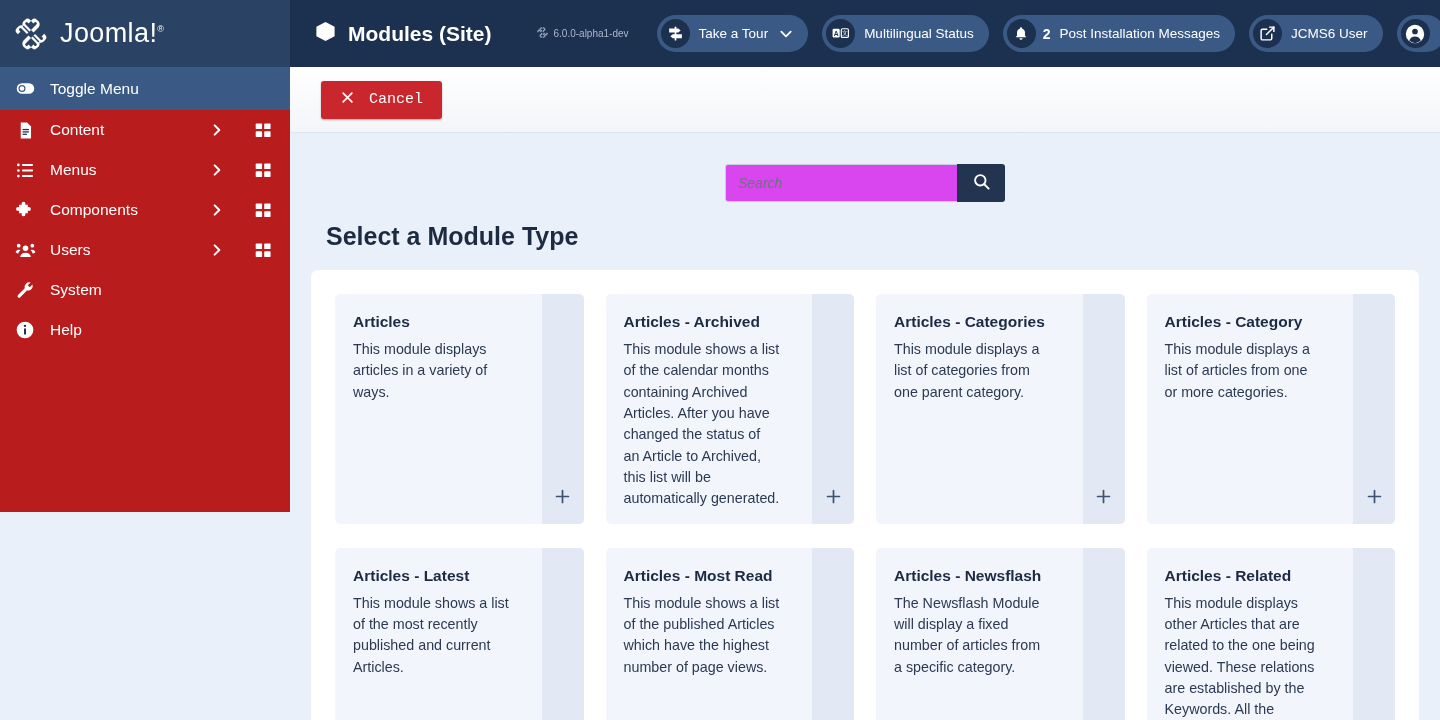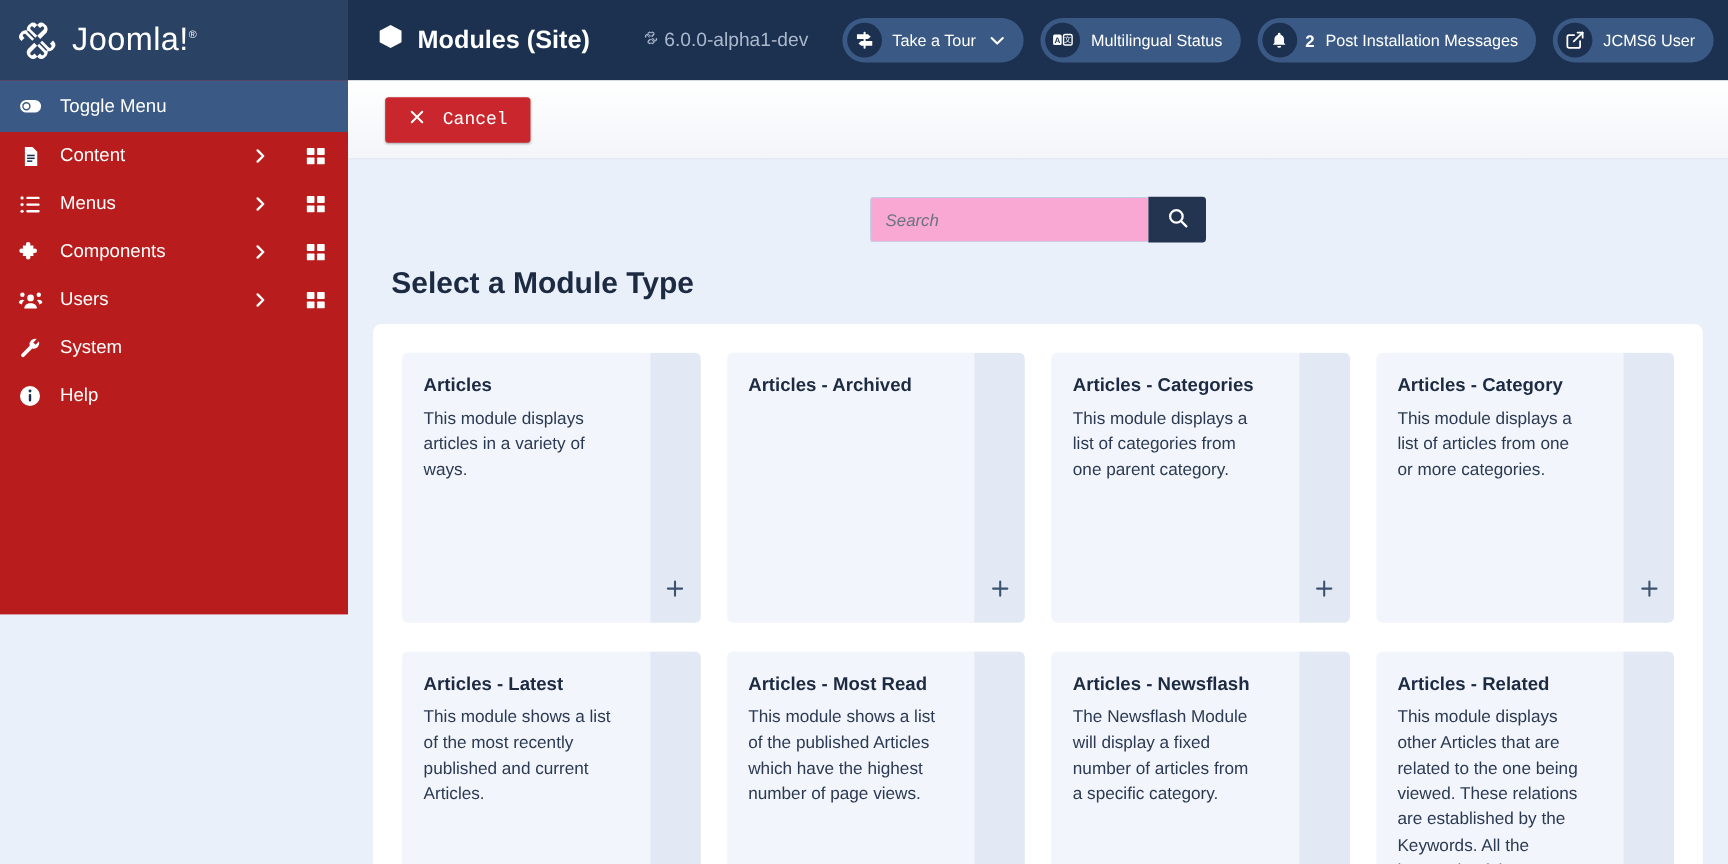--- a/index.html
+++ b/index.html
@@ -54,21 +54,21 @@
     display: flex; align-items: center;
     padding: 0 0 0 24px; gap: 14px;
   }
   .page-title {
     display: flex; align-items: center; gap: 11px;
     color: #fff; font-size: 21px; font-weight: bold;
     white-space: nowrap;
   }
   .version {
     display: flex; align-items: center; gap: 5px;
-    color: #aab8cc; font-size: 16px; margin-left: 30px;
+    color: #aab8cc; font-size: 10px; margin-left: 30px;
     white-space: nowrap;
   }
   .topbar-spacer { flex: 1; }
   .pill {
     display: flex; align-items: center; gap: 9px;
     background: #3a5a85; border-radius: 20px;
     height: 37px; padding: 0 15px 0 4px;
     color: #fff; font-size: 13.5px; white-space: nowrap;
     cursor: pointer;
   }
@@ -109,21 +109,21 @@
     display: flex; justify-content: center;
     padding-top: 31px;
   }
   .search-wrap { display: flex; }
   .search-input {
     width: 232px; height: 38px;
     border: 1px solid #c3d0e4; border-right: none;
     border-radius: 3px 0 0 3px;
     padding: 0 12px; font-size: 14px;
     font-family: inherit; color: #222;
-    background: #f9a8d4; outline: none;
+    background: #d946ef; outline: none;
   }
   .search-input::placeholder { color: #6b7280; font-style: italic; }
   .search-btn {
     width: 48px; height: 38px;
     background: #22344f; border: none;
     border-radius: 0 3px 3px 0;
     display: flex; align-items: center; justify-content: center;
     cursor: pointer;
   }
 
@@ -448,20 +448,21 @@
                 <svg width="19" height="19" viewBox="0 0 24 24" fill="none" stroke="#3d526f" stroke-width="2.2" stroke-linecap="round">
                     <path d="M12 4.5v15M4.5 12h15"></path>
                   </svg>
               </span>
             </div>
           </div>
 
           <div class="mcard">
             <div class="mcard-body">
               <div class="mcard-title">Articles - Archived</div>
+              <div class="mcard-desc">This module shows a list of the calendar months containing Archived Articles. After you have changed the status of an Article to Archived, this list will be automatically generated.</div>
             </div>
             <div class="mcard-add">
               <span>
                 <svg width="19" height="19" viewBox="0 0 24 24" fill="none" stroke="#3d526f" stroke-width="2.2" stroke-linecap="round">
                     <path d="M12 4.5v15M4.5 12h15"></path>
                   </svg>
               </span>
             </div>
           </div>
 

